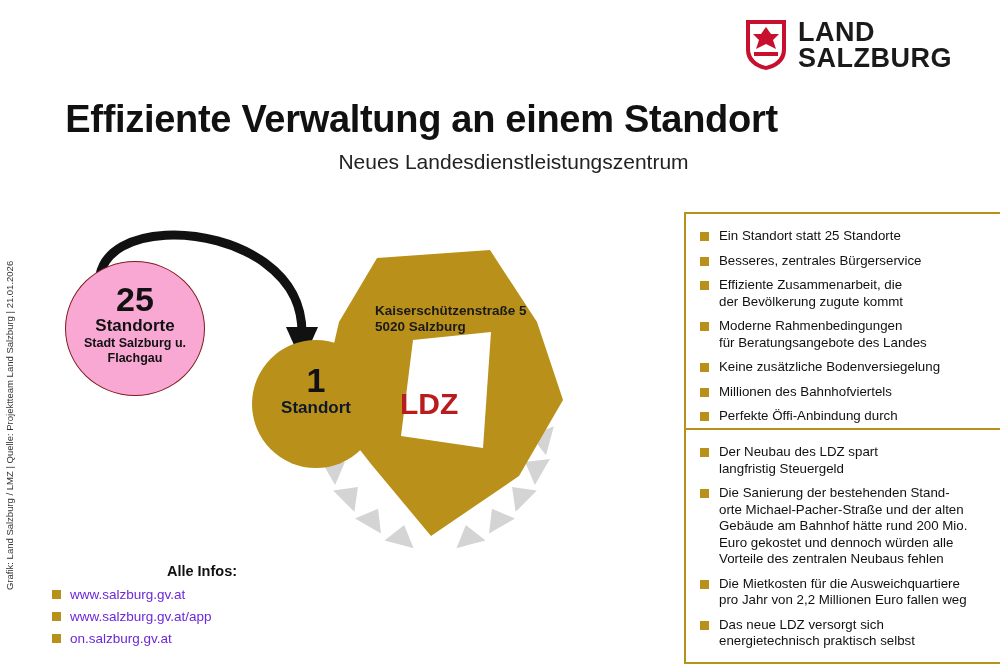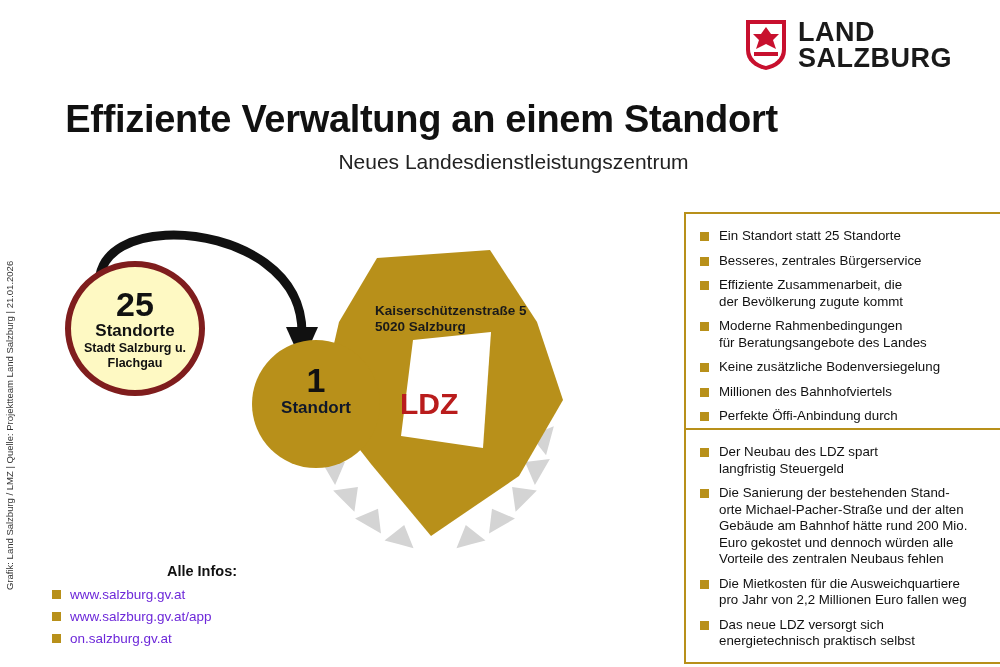--- a/index.html
+++ b/index.html
@@ -95,23 +95,23 @@
     font-size: 30px;
     font-weight: bold;
     color: #b91c1c;
   }
 
   
   #oval {
     position: absolute;
     left: 45px; top: 86px;
     width: 140px; height: 135px;
-    border: 6px solid #7f1d1d;
+    border: 1px solid #7f1d1d;
     border-radius: 50%;
-    background: #fef9c3;
+    background: #f9a8d4;
     text-align: center;
     padding-top: 20px;
   }
   #oval .big { font-size: 34px; font-weight: bold; color: #111; line-height: 34px; }
   #oval .lab { font-size: 17px; font-weight: bold; color: #111; line-height: 20px; }
   #oval .sub { font-size: 12.5px; font-weight: bold; color: #111; line-height: 15px; }
 
   
   #circle1 {
     position: absolute;

